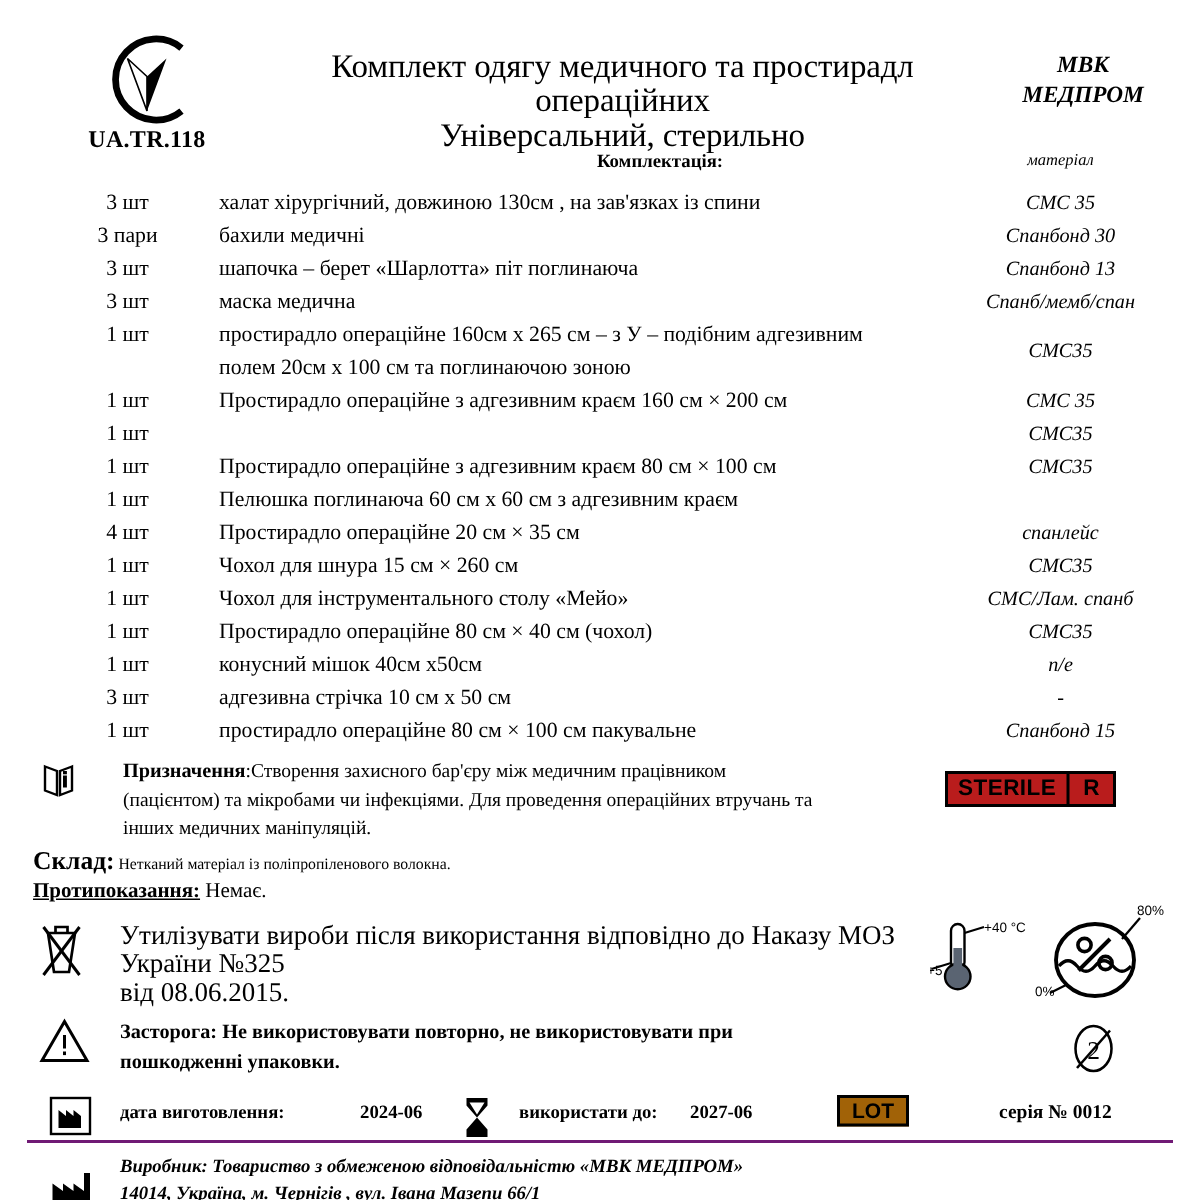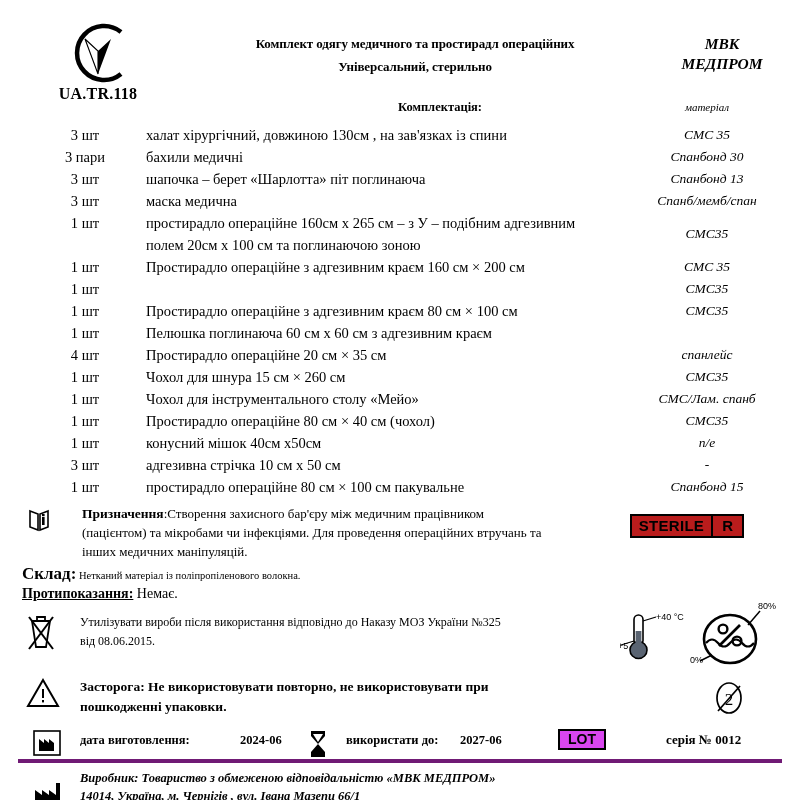--- a/index.html
+++ b/index.html
@@ -42,22 +42,22 @@
     margin-top: 1px;
   }
   .title-block {
     position: absolute;
     left: 170px;
     top: 32px;
     width: 490px;
     text-align: center;
   }
   .title-line {
-    font-weight: bold;
-    font-size: 13px;
+    font-weight: normal;
+    font-size: 22px;
     line-height: 23px;
     letter-spacing: -.1px;
     text-align: center;
   }
   .brand {
     position: absolute;
     right: 18px;
     top: 34px;
     width: 120px;
     text-align: center;
@@ -202,21 +202,21 @@
   .icon-nobin {
     position: absolute;
     left: 26px;
     top: 2px;
   }
   .disposal-text {
     position: absolute;
     left: 80px;
     top: 2px;
     width: 520px;
-    font-size: 12px;
+    font-size: 18px;
     line-height: 19px;
   }
   .icon-temp {
     position: absolute;
     left: 620px;
     top: -4px;
   }
   .icon-humid {
     position: absolute;
     left: 690px;
@@ -247,38 +247,38 @@
   .icon-noreuse {
     position: absolute;
     left: 714px;
     top: 4px;
   }
 
   
   .dates {
     position: relative;
     height: 34px;
-    border-bottom: 4px solid #701a75;
+    border-bottom: 2px solid #701a75;
     margin: 0 18px 0 18px;
   }
   .dates .cell { position: absolute; top: 4px; }
   .icon-factory { left: 14px; top: 2px; }
   .lbl-mfg { left: 62px; font-size: 12.5px; font-weight: bold; line-height: 22px; }
   .val-mfg { left: 222px; font-size: 12.5px; font-weight: bold; line-height: 22px; }
   .icon-hourglass { left: 288px; top: 1px; }
   .lbl-exp { left: 328px; font-size: 12.5px; font-weight: bold; line-height: 22px; }
   .val-exp { left: 442px; font-size: 12.5px; font-weight: bold; line-height: 22px; }
   .lot-box {
     left: 540px; top: 2px;
     border: 2px solid #000;
     padding: 0px 8px 1px 8px;
     font-family: "Liberation Sans", sans-serif;
     font-size: 14px;
     font-weight: bold;
-    background: #d946ef;
+    background: #a16207;
   }
   .val-lot { left: 648px; font-size: 13px; font-weight: bold; line-height: 22px; }
 
   
   .footer {
     position: relative;
     margin: 4px 18px 0 18px;
     height: 62px;
   }
   .icon-mfr {

